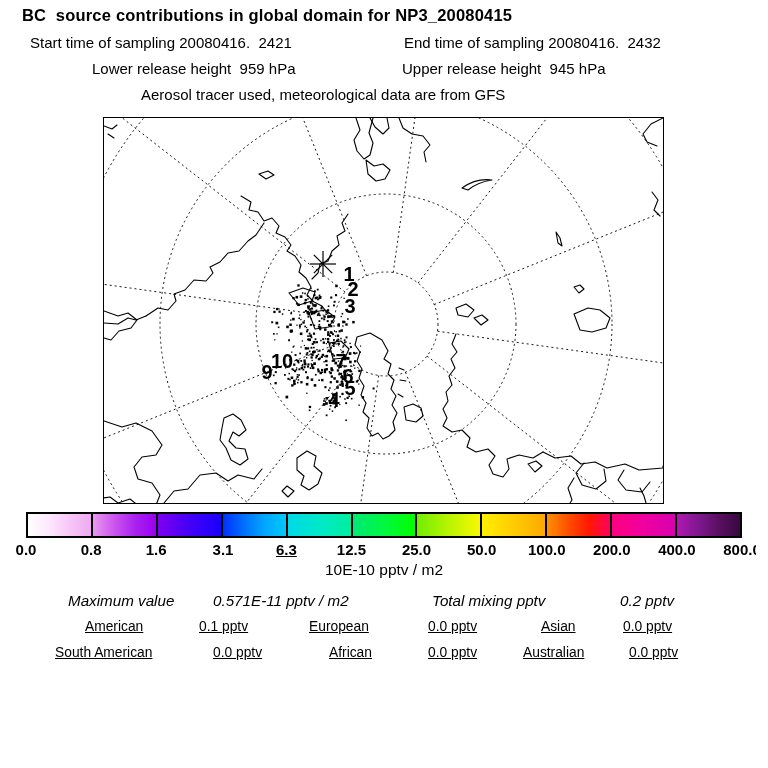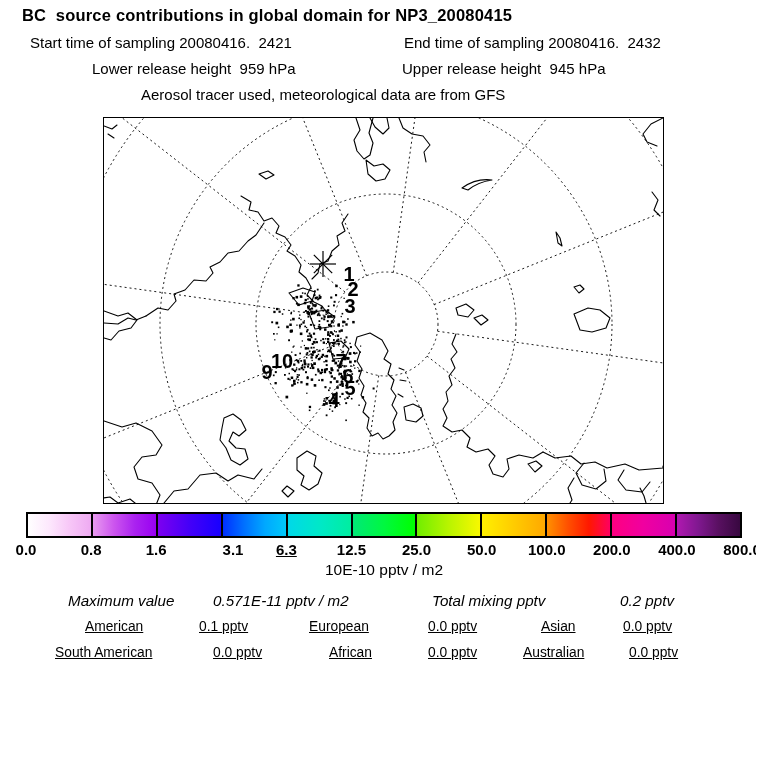--- a/index.html
+++ b/index.html
@@ -523,21 +523,21 @@
       <div class="seg" style="background: linear-gradient(90deg, rgb(112, 238, 0), rgb(184, 244, 0), rgb(248, 248, 0));"></div>
       <div class="seg" style="background: linear-gradient(90deg, rgb(255, 240, 0), rgb(255, 204, 0), rgb(255, 168, 0));"></div>
       <div class="seg" style="background: linear-gradient(90deg, rgb(255, 144, 0), rgb(255, 80, 0), rgb(255, 24, 0), rgb(255, 0, 96));"></div>
       <div class="seg" style="background: linear-gradient(90deg, rgb(255, 0, 128), rgb(240, 0, 160), rgb(216, 0, 176));"></div>
       <div class="seg" style="background: linear-gradient(90deg, rgb(176, 24, 176), rgb(128, 24, 144), rgb(88, 16, 96), rgb(56, 8, 64));"></div>
     </div>
   <div id="cbticks">
       <span class="tick" style="left: 26px;">0.0</span>
       <span class="tick" style="left: 91.0909px;">0.8</span>
       <span class="tick" style="left: 156.182px;">1.6</span>
-      <span class="tick" style="left: 233px;">3.1</span>
+      <span class="tick" style="left: 223px;">3.1</span>
       <span class="tick" style="left: 286.364px; text-decoration: underline;">6.3</span>
       <span class="tick" style="left: 351.455px;">12.5</span>
       <span class="tick" style="left: 416.545px;">25.0</span>
       <span class="tick" style="left: 481.636px;">50.0</span>
       <span class="tick" style="left: 546.727px;">100.0</span>
       <span class="tick" style="left: 611.818px;">200.0</span>
       <span class="tick" style="left: 676.909px;">400.0</span>
       <span class="tick" style="left: 742px;">800.0</span>
     </div>
   <span class="abs unit" style="left:384px;top:561px">10E-10 pptv / m2</span>

